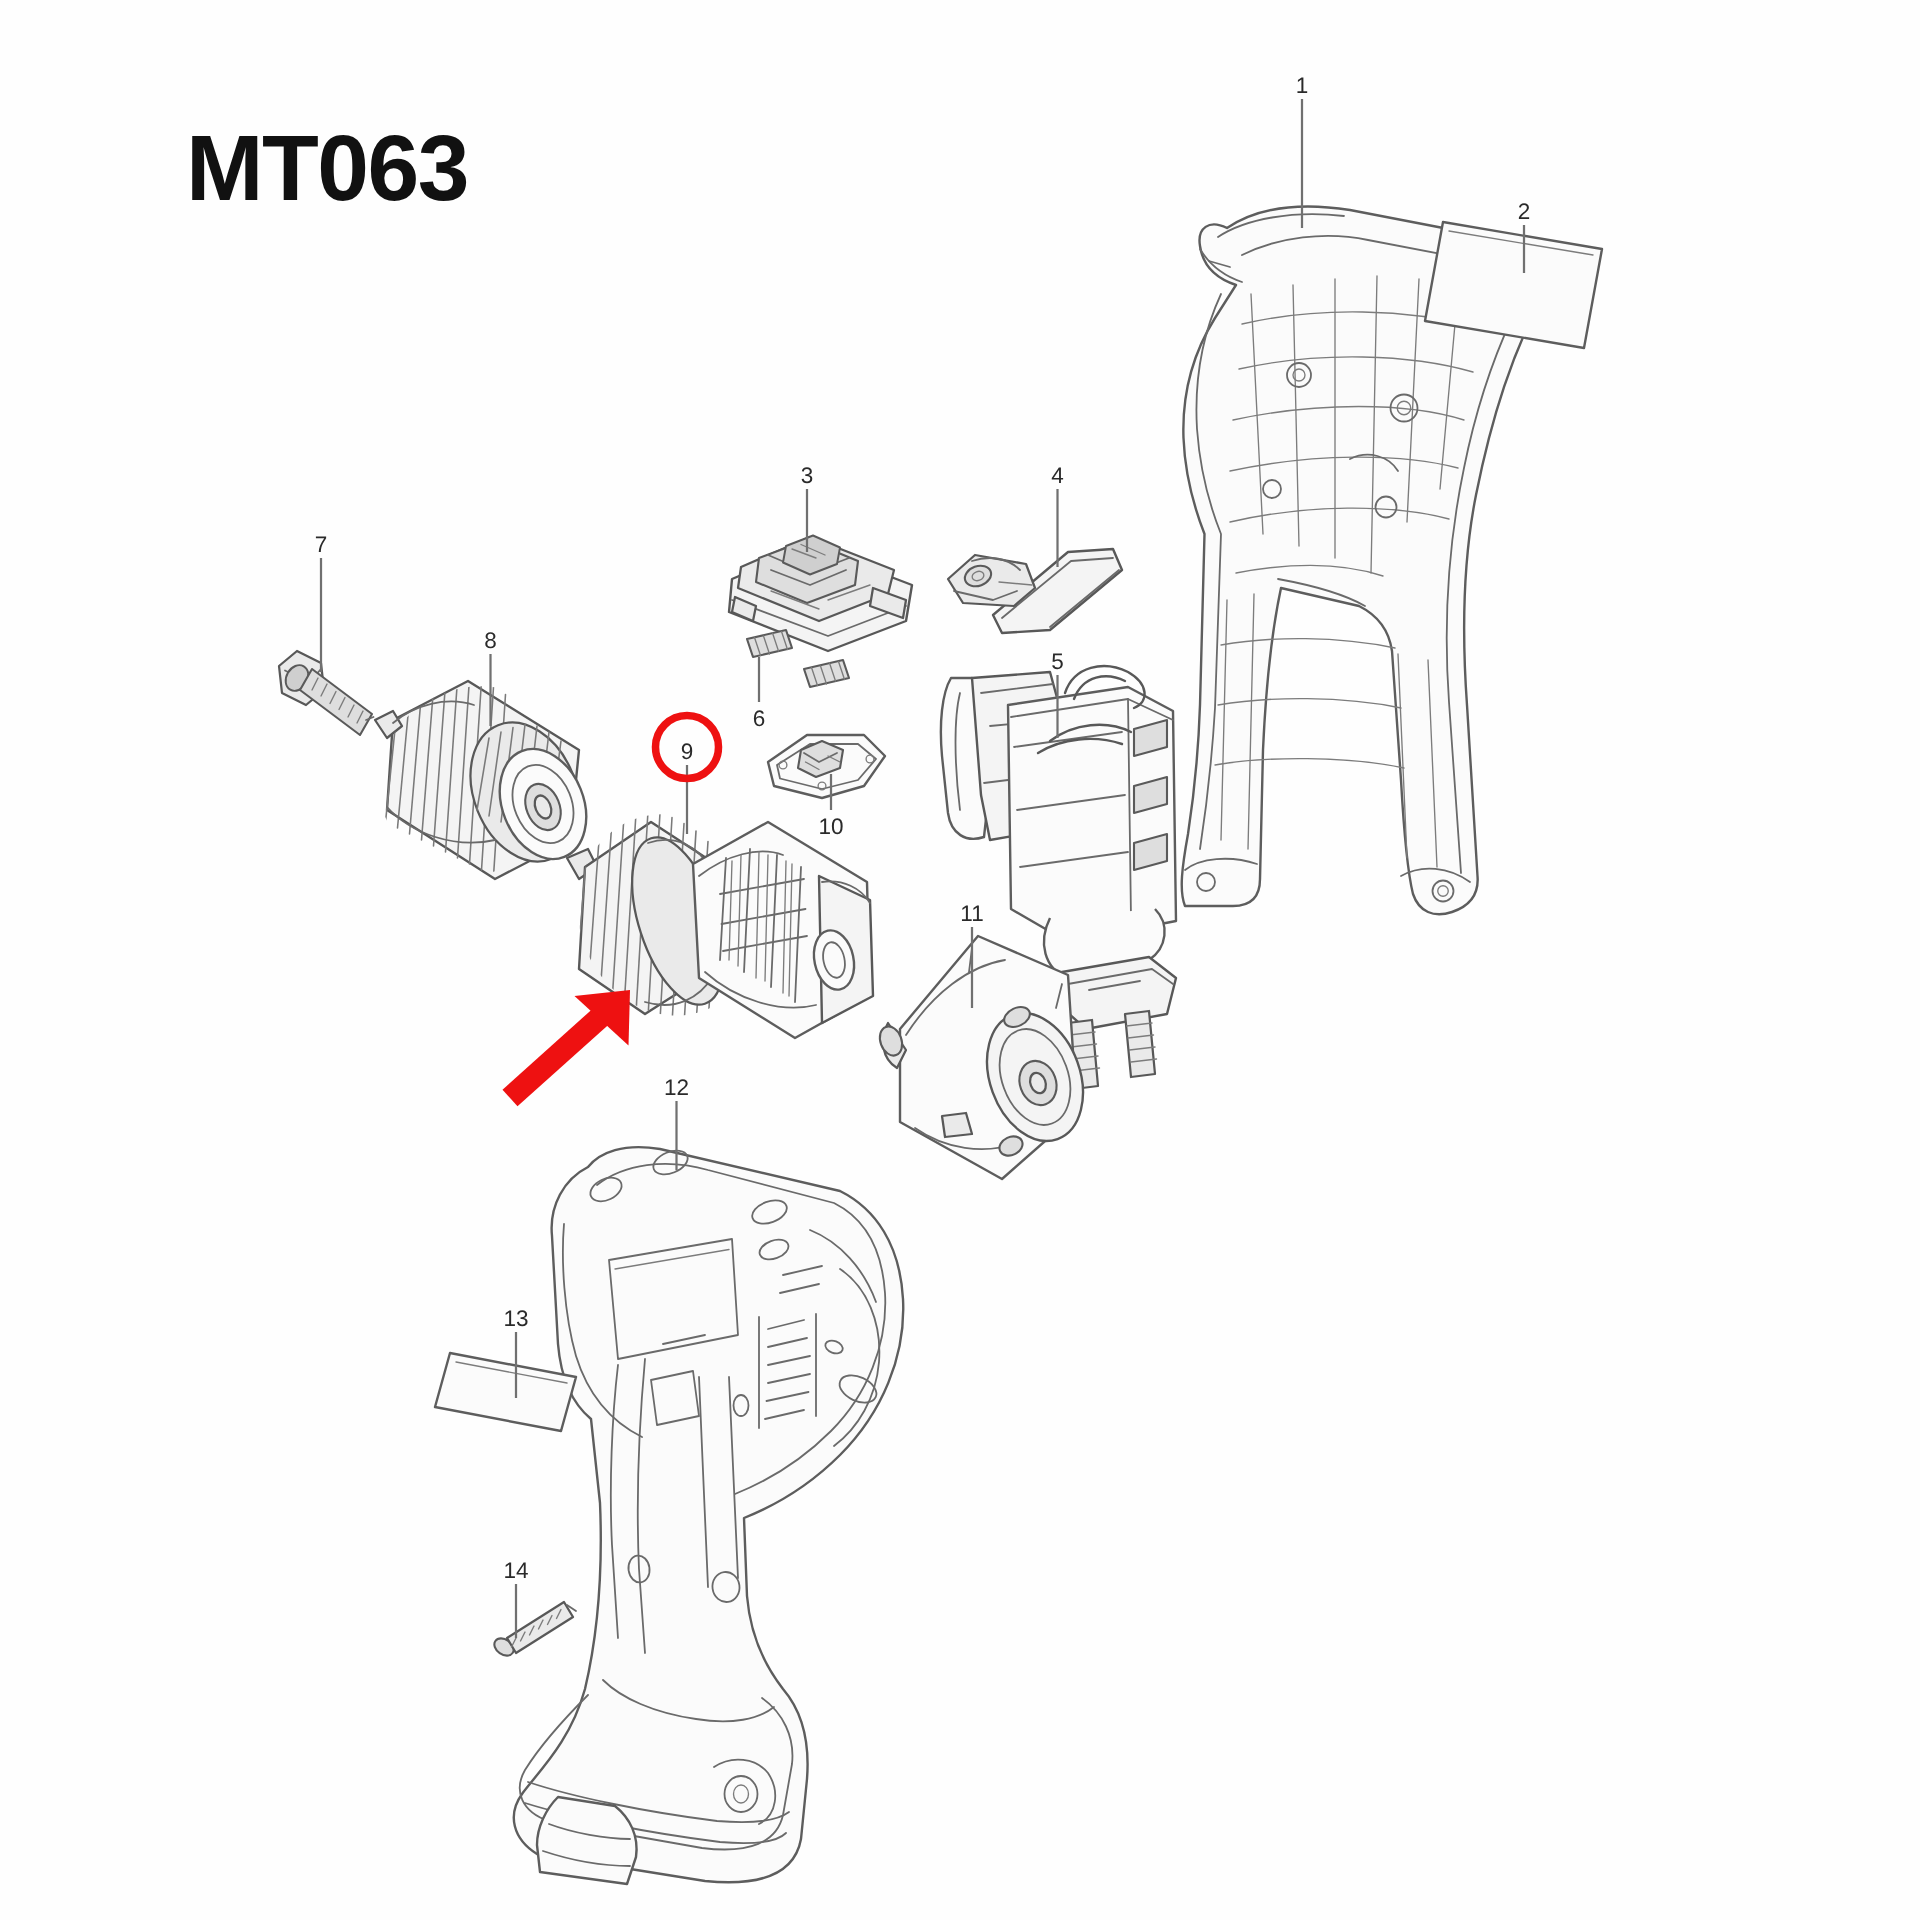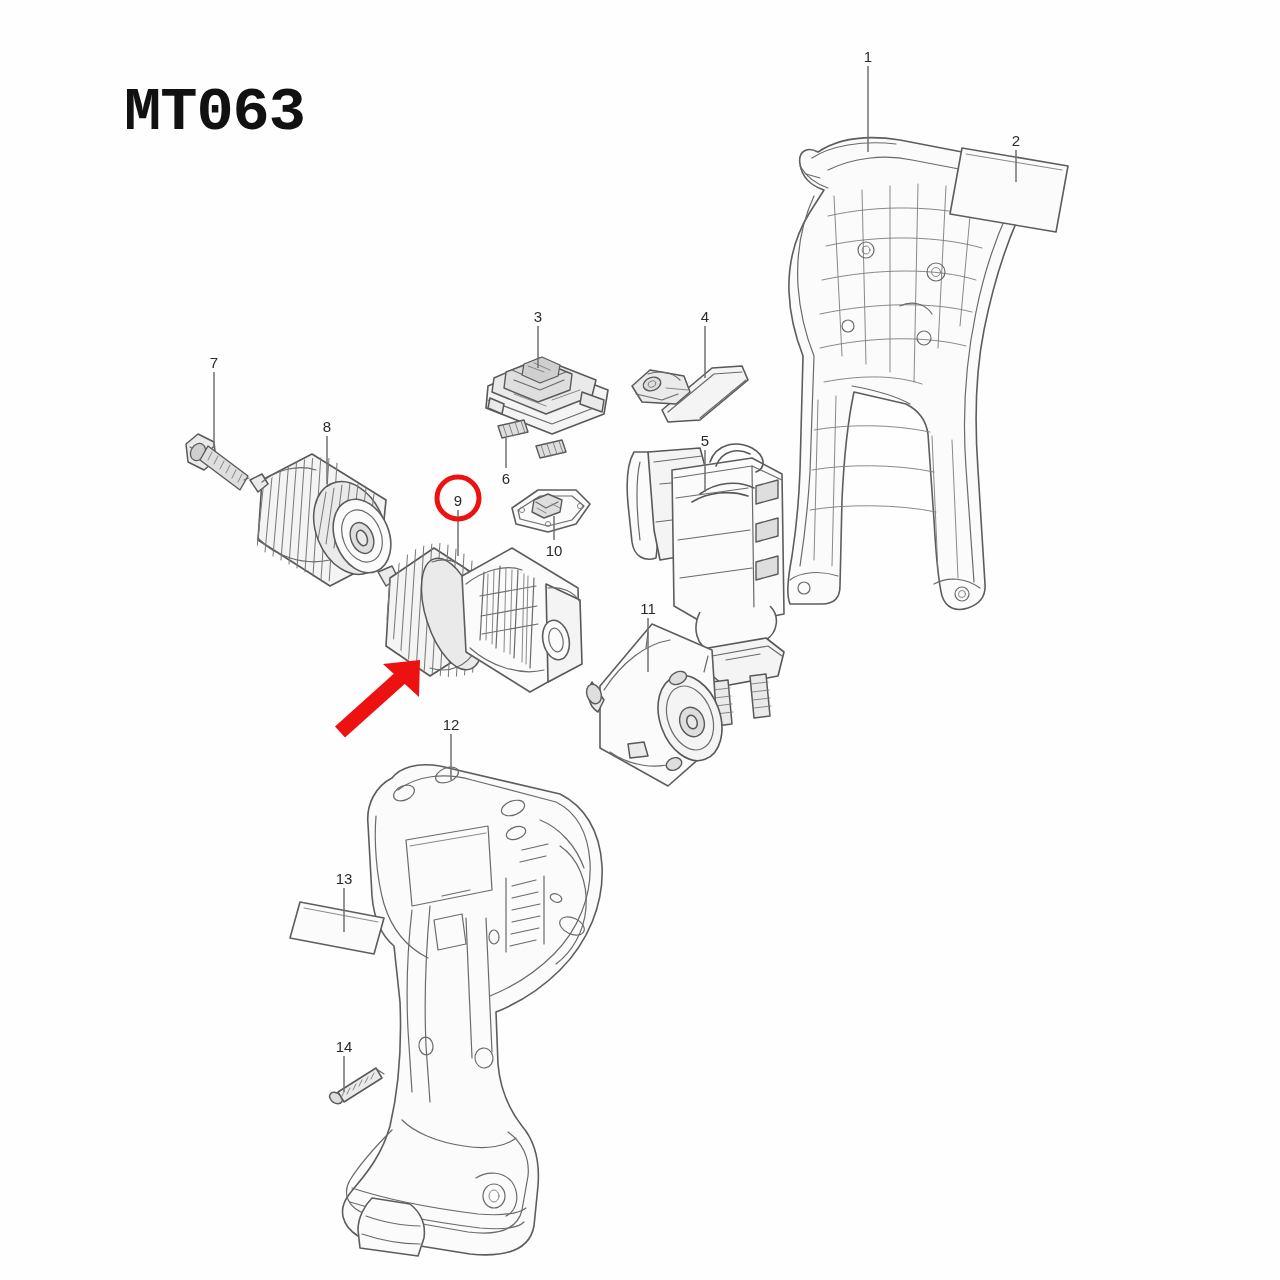--- a/index.html
+++ b/index.html
@@ -15,21 +15,21 @@
     position: relative;
     width: 1280px;
     height: 1280px;
     background: #fefefe;
     overflow: hidden;
   }
   #title {
     position: absolute;
     left: 124px;
     top: 82px;
-    font-family: Liberation Mono, monospace;
+    font-family: Liberation Sans, sans-serif;
     font-size: 62px;
     font-weight: bold;
     letter-spacing: -1px;
     color: #111111;
     line-height: 1;
     white-space: nowrap;
     text-align: center;
   }
   svg.diagram {
     position: absolute;

